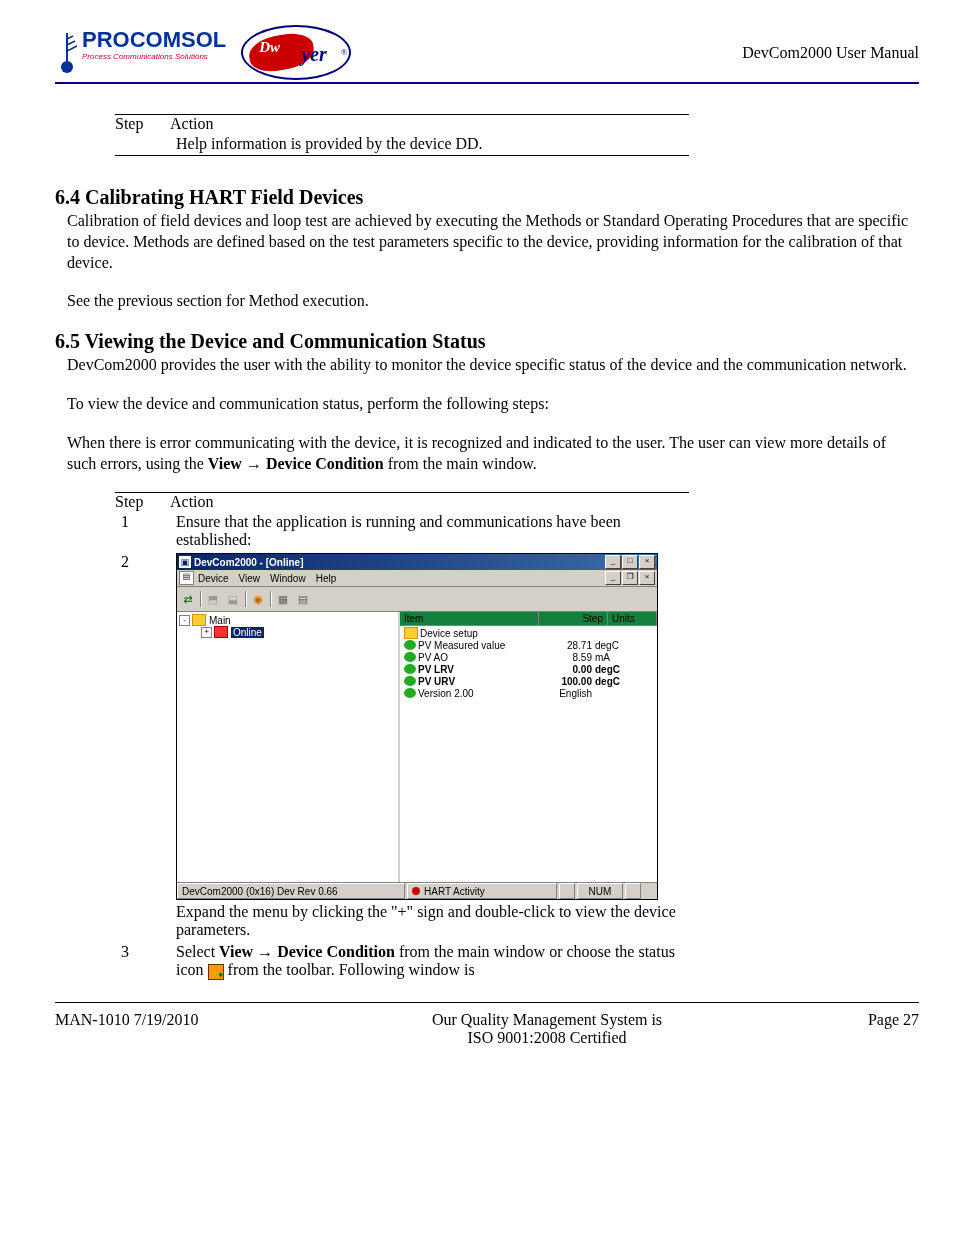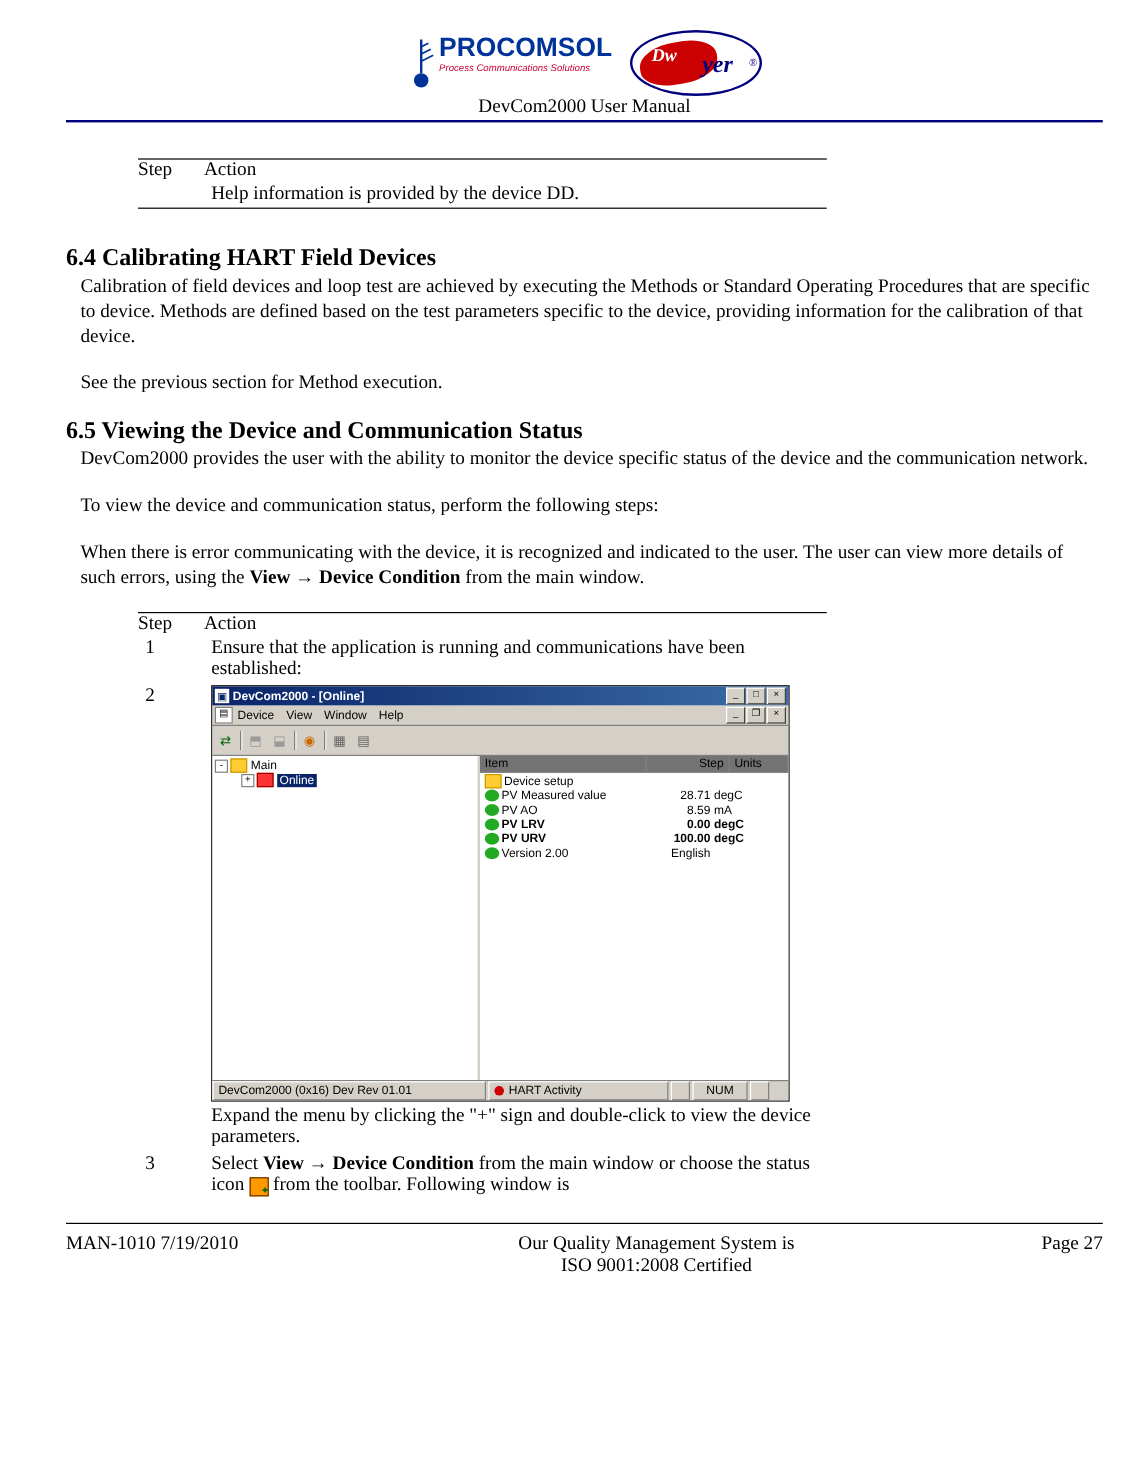--- a/index.html
+++ b/index.html
@@ -15,21 +15,20 @@
     box-sizing: border-box;
     width: 954px;
   }
   .header {
     display: flex;
     align-items: center;
     justify-content: space-between;
     border-bottom: 2px solid #000080;
     padding-bottom: 2px;
     margin-bottom: 30px;
-    flex-direction: column;
   }
   .logos {
     display: flex;
     align-items: center;
     gap: 15px;
   }
   .logo-pcs {
     display: flex;
     align-items: flex-start;
   }
@@ -221,21 +220,21 @@
   .tree-root { display:flex; align-items:center; }
   .tree-root .exp { width:9px; height:9px; border:1px solid #808080; font-size:8px; line-height:7px; text-align:center; margin-right:2px;}
   .tree-child { margin-left: 22px; display:flex; align-items:center; }
   .tree-child .exp { width:9px; height:9px; border:1px solid #808080; font-size:8px; line-height:7px; text-align:center; margin-right:2px;}
   .tree-child .sel { background:#0a246a; color:#fff; padding:0 2px; }
   .fld-icon { width:12px; height:10px; background:#ffcc33; border:1px solid #cc9900; margin-right:3px;}
   .dev-icon { width:12px; height:10px; background:#ff3333; border:1px solid #990000; margin-right:3px;}
   .list-pane { flex:1; background:#fff; font-size:10px; }
   .list-head {
     display:flex;
-    background:#737373;
+    background:#15803d;
     border-bottom:1px solid #808080;
   }
   .list-head .lh {
     border-right:1px solid #808080;
     padding:1px 4px;
     font-size:10px;
   }
   .lh1 { flex: 0 0 130px; }
   .lh2 { flex: 0 0 60px; text-align:right;}
   .lh3 { flex: 0 0 40px; }
@@ -463,21 +462,21 @@
                       <div class="list-row">
                         <span class="li-icon grn-i"></span>
                         <span class="li-name">Version 2.00</span>
                         <span class="li-val">English</span>
                         <span class="li-unit"></span>
                       </div>
                     </div>
                 </div>
               </div>
               <div class="statusbar2">
-                <span class="sb-cell sb-left">DevCom2000  (0x16) Dev Rev 01.01</span>
+                <span class="sb-cell sb-left">DevCom2000  (0x16) Dev Rev 0.66</span>
                 <span class="sb-cell sb-hart">
                   <span class="dot"></span>
                   <span>HART Activity</span>
                 </span>
                 <span class="sb-cell sb-spacer"></span>
                 <span class="sb-cell sb-num">NUM</span>
                 <span class="sb-cell" style="width:14px;padding:0"></span>
                 <span class="grip"></span>
               </div>
             </div>

